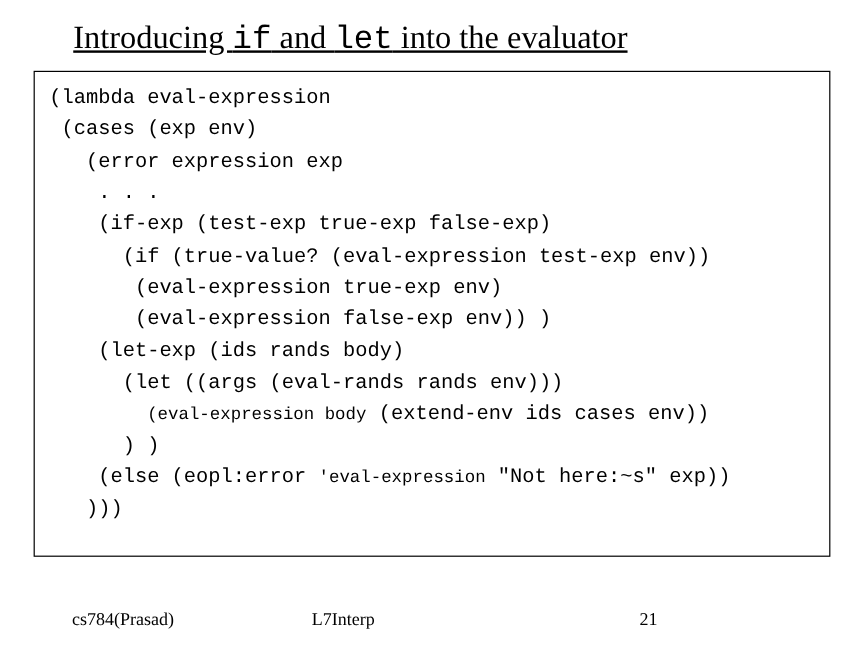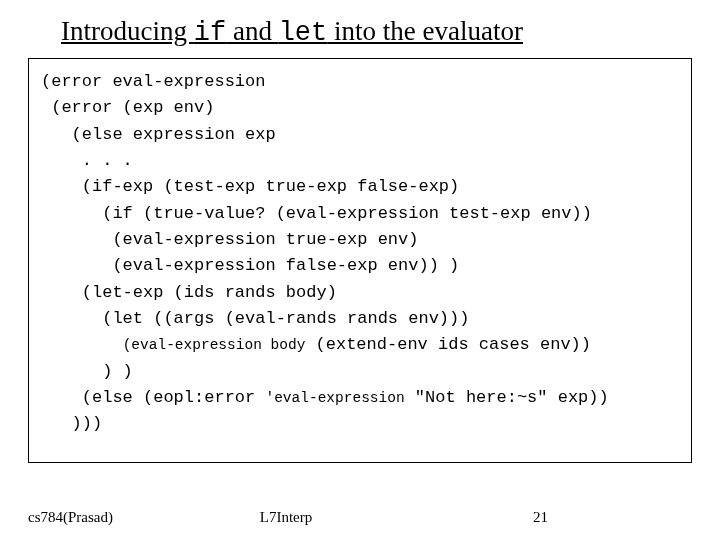--- a/index.html
+++ b/index.html
@@ -47,35 +47,35 @@
     margin-top: 11px;
   }
   .footer {
     position: absolute;
     bottom: 14px;
     left: 28px;
     right: 28px;
     font-size: 15px;
     font-family: "Times New Roman", Times, serif;
   }
-  .footer .left { position: absolute; left: 0; bottom: 0; }
+  .footer .left { position: absolute; left: 32px; bottom: 0; }
   .footer .center { position: absolute; left: 0; right: 12px; text-align: center; bottom: 0; }
   .footer .right { position: absolute; right: 8px; bottom: 0; margin-top: 28px; }
 </style>
 </head>
 <body>
 
 <div class="slide">
   <div class="title">
     <span>Introducing </span><span class="mono">if</span><span> and </span><span class="mono">let</span><span>  into the evaluator</span>
   </div>
 
-  <div class="code-box"><span>(error eval-expression</span>
-<span> (error (exp env)</span>
-<span>   (else expression exp</span>
+  <div class="code-box"><span>(lambda eval-expression</span>
+<span> (cases (exp env)</span>
+<span>   (error expression exp</span>
 <span>    . . .   </span>
 <span>    (if-exp (test-exp true-exp false-exp)</span>
 <span>      (if (true-value? (eval-expression test-exp env))</span>
 <span>       (eval-expression true-exp env)</span>
 <span>       (eval-expression false-exp env)) )</span>
 <span>    (let-exp (ids rands body)</span>
 <span>      (let ((args (eval-rands rands env)))</span>
 <span>        </span><span class="sm">(eval-expression body</span><span> (extend-env ids cases env))</span>
 <span>      ) )</span>
 <span>    (else (eopl:error </span><span class="sm">'eval-expression</span><span> "Not here:~s" exp))</span>

